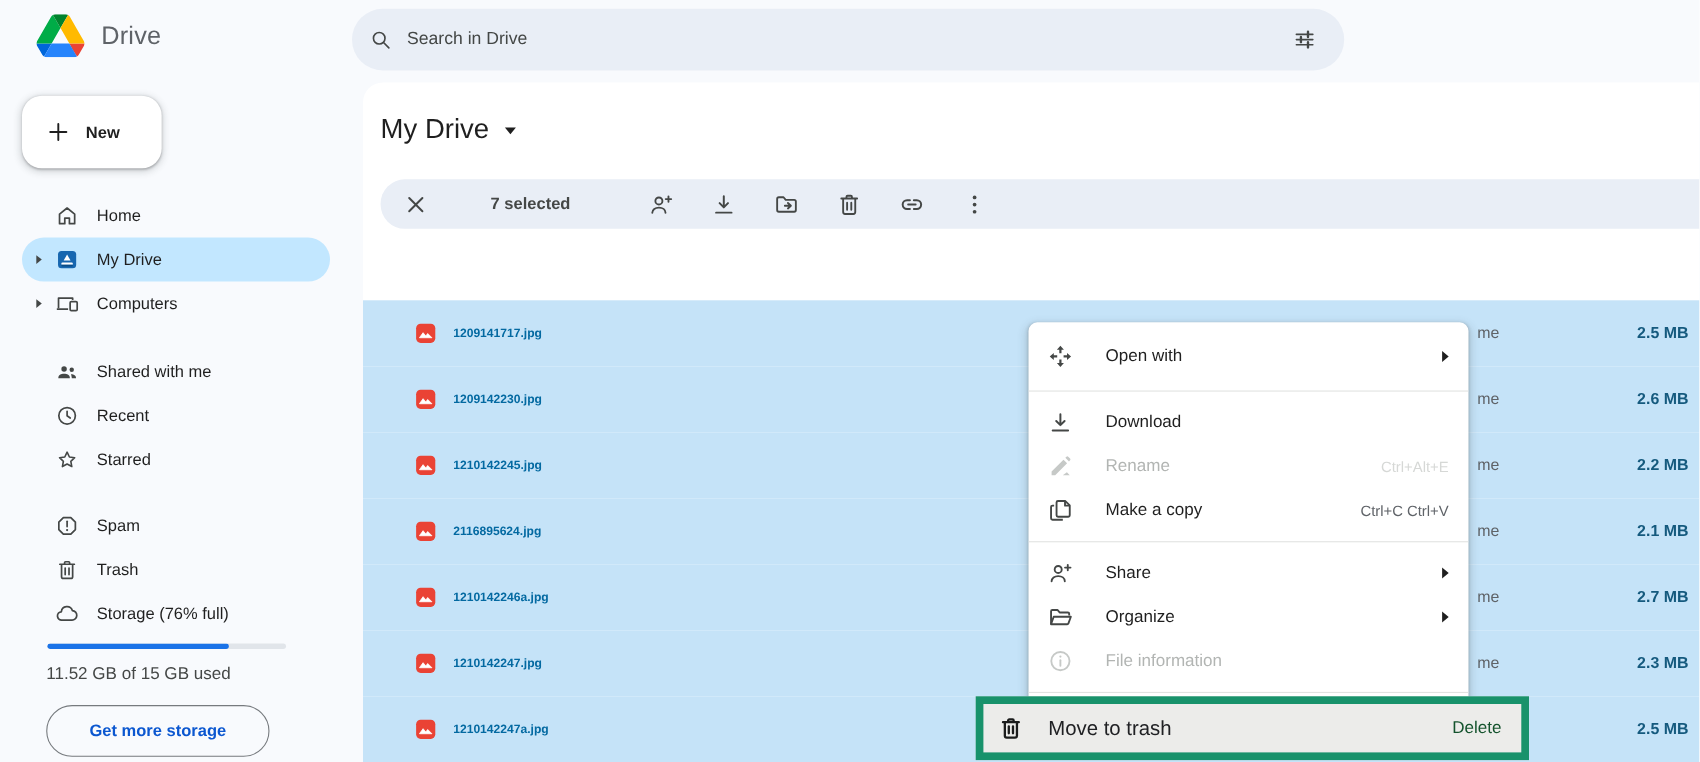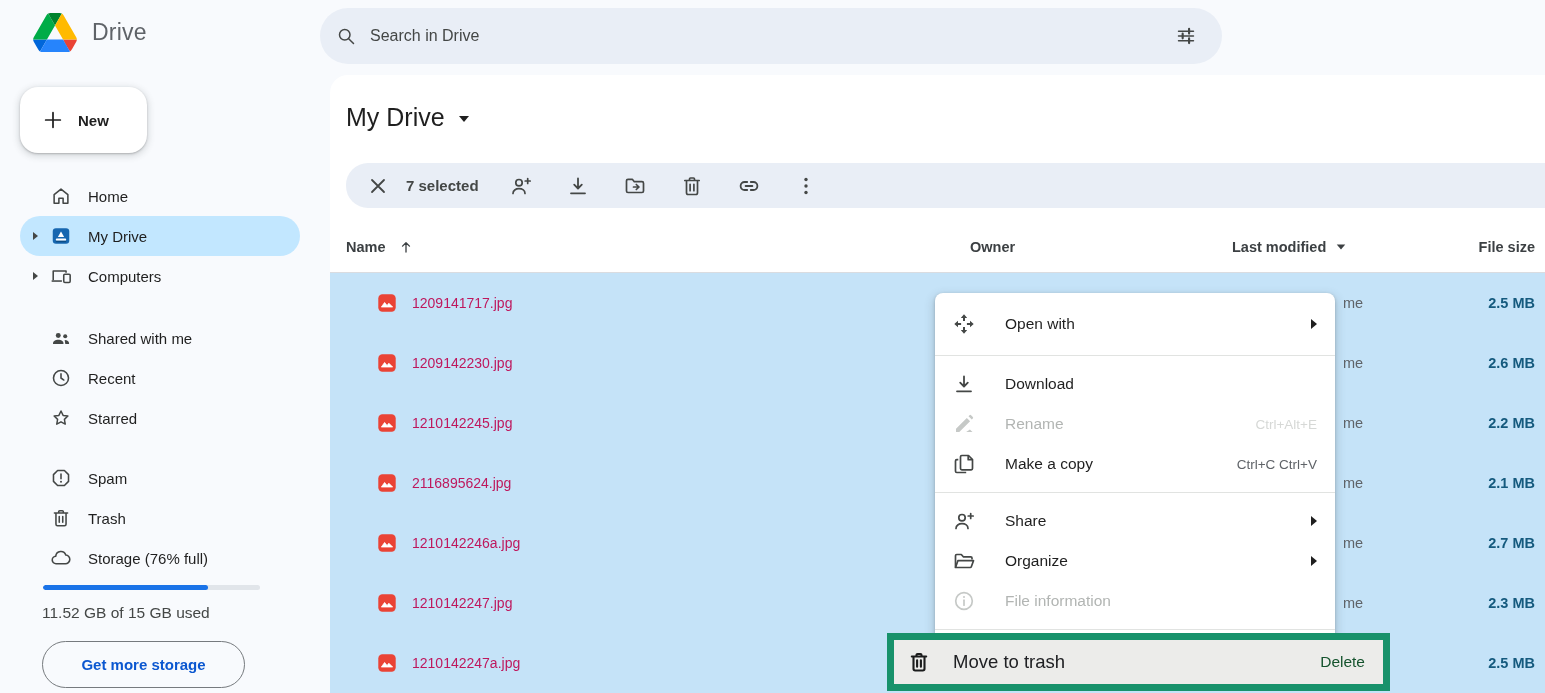--- a/index.html
+++ b/index.html
@@ -33,38 +33,38 @@
   .searchbar .ph { flex:1; margin-left:14px; font-size:16px; color:#444746; }
   .searchbar .tune { width:20px; height:20px; color:#444746; cursor:pointer; }
 
   
   .card { position:absolute; left:330px; top:75px; right:0; bottom:0; background:#fff; border-radius:18px 0 0 0; }
   .page-title { position:absolute; left:16px; top:28px; display:flex; align-items:center; cursor:pointer; }
   .page-title .t { font-size:25px; color:#1f1f1f; }
   .caret-d { width:0; height:0; border-left:5.5px solid transparent; border-right:5.5px solid transparent; border-top:6.5px solid #1f1f1f; }
   .page-title .caret-d { margin-left:14px; margin-top:3px; }
 
-  .toolbar { position:absolute; left:16px; top:88px; right:0; height:45px; background:#e9eef6; border-radius:22px 0 0 22px; display:flex; align-items:center; padding-left:20px; }
+  .toolbar { position:absolute; left:16px; top:88px; right:0; height:45px; background:#e9eef6; border-radius:22px 0 0 22px; display:flex; align-items:center; padding-left:20px;gap:40px; }
   .tb-btn { background:none; border:none; width:24px; height:24px; color:#444746; cursor:pointer; padding:0; }
   .tb-btn svg { width:100%; height:100%; }
   .sel-count { margin-left:16px; margin-right:18px; font-size:15px; font-weight:700; color:#444746; }
   .tb-group { display:flex; align-items:center; gap:33px; margin-left:12px; }
 
   .thead { position:absolute; left:0; right:0; top:150px; height:48px; border-bottom:1px solid #dadce0; font-size:14.5px; font-weight:700; color:#3c4043; }
   .thead .hname { position:absolute; left:16px; top:14px; display:flex; align-items:center; cursor:pointer; }
   .thead .sort { width:16px; height:16px; margin-left:12px; color:#3c4043; }
   .thead .howner { position:absolute; left:640px; top:14px; cursor:pointer; }
   .thead .hmod { position:absolute; left:902px; top:14px; display:flex; align-items:center; cursor:pointer; }
   .thead .hmod .caret-d { margin-left:10px; border-top-color:#3c4043; transform:scale(.85); }
   .thead .hsize { position:absolute; right:10px; top:14px; cursor:pointer; }
 
   .rows { position:absolute; left:0; right:0; top:198px; }
   .frow { position:relative; height:60px; background:#c5e3f8; cursor:pointer; }
   .frow .fic { position:absolute; left:46px; top:19px; width:22px; height:22px; }
-  .frow .fname { position:absolute; left:82px; top:0; height:100%; display:flex; align-items:center; font-size:14px; font-weight:400; color:#be185d; }
+  .frow .fname { position:absolute; left:82px; top:0; height:100%; display:flex; align-items:center; font-size:11px; font-weight:700; color:#0369a1; }
   .frow .fowner { position:absolute; left:1013px; top:0; height:100%; display:flex; align-items:center; font-size:14.5px; color:#5f6368; }
   .frow .fsize { position:absolute; right:10px; top:0; height:100%; display:flex; align-items:center; font-size:14.5px; font-weight:700; color:#155a7e; }
 
   
   .menu { position:absolute; left:935px; top:293px; width:400px; height:341px; background:#fff; border-radius:8px 8px 0 0; padding-top:8px; overflow:hidden; z-index:20;
     box-shadow:0 1px 3px rgba(60,64,67,.3),0 4px 8px 3px rgba(60,64,67,.15); }
   .mi { height:40px; display:flex; align-items:center; padding:0 18px 0 17px; cursor:pointer; }
   .mi.first { height:46px; }
   .mi .ic { width:24px; height:24px; color:#444746; flex:none; }
   .mi .lbl { flex:1; margin-left:29px; font-size:15.5px; color:#1f1f1f; }
@@ -288,36 +288,20 @@
       <button class="tb-btn">
         <svg viewBox="0 0 24 24" fill="currentColor">
             <circle cx="12" cy="5.5" r="1.7"></circle>
             <circle cx="12" cy="12" r="1.7"></circle>
             <circle cx="12" cy="18.5" r="1.7"></circle>
           </svg>
       </button>
     </div>
   </div>
 
-  <div class="thead">
-    <div class="hname">
-      <span>Name</span>
-      <span class="sort">
-        <svg viewBox="0 0 24 24" fill="none" stroke="currentColor" stroke-width="2" stroke-linecap="round" stroke-linejoin="round">
-            <path d="M12 19.5V5.5M6.8 10.7 12 5.5l5.2 5.2"></path>
-          </svg>
-      </span>
-    </div>
-    <div class="howner">Owner</div>
-    <div class="hmod">
-      <span>Last modified</span>
-      <span class="caret-d"></span>
-    </div>
-    <div class="hsize">File size</div>
-  </div>
 
   <div class="rows">
 
     <div class="frow">
       <span class="fic">
           <svg viewBox="0 0 24 24">
             <rect x="2.5" y="2.5" width="19" height="19" rx="4.5" fill="#ea4335"></rect>
             <path d="M5.8 16.4l3.6-5 2.7 3.3 1.9-2.5 4.2 4.2z" fill="#fff" stroke="#fff" stroke-width=".8" stroke-linejoin="round"></path>
           </svg>
         </span>

